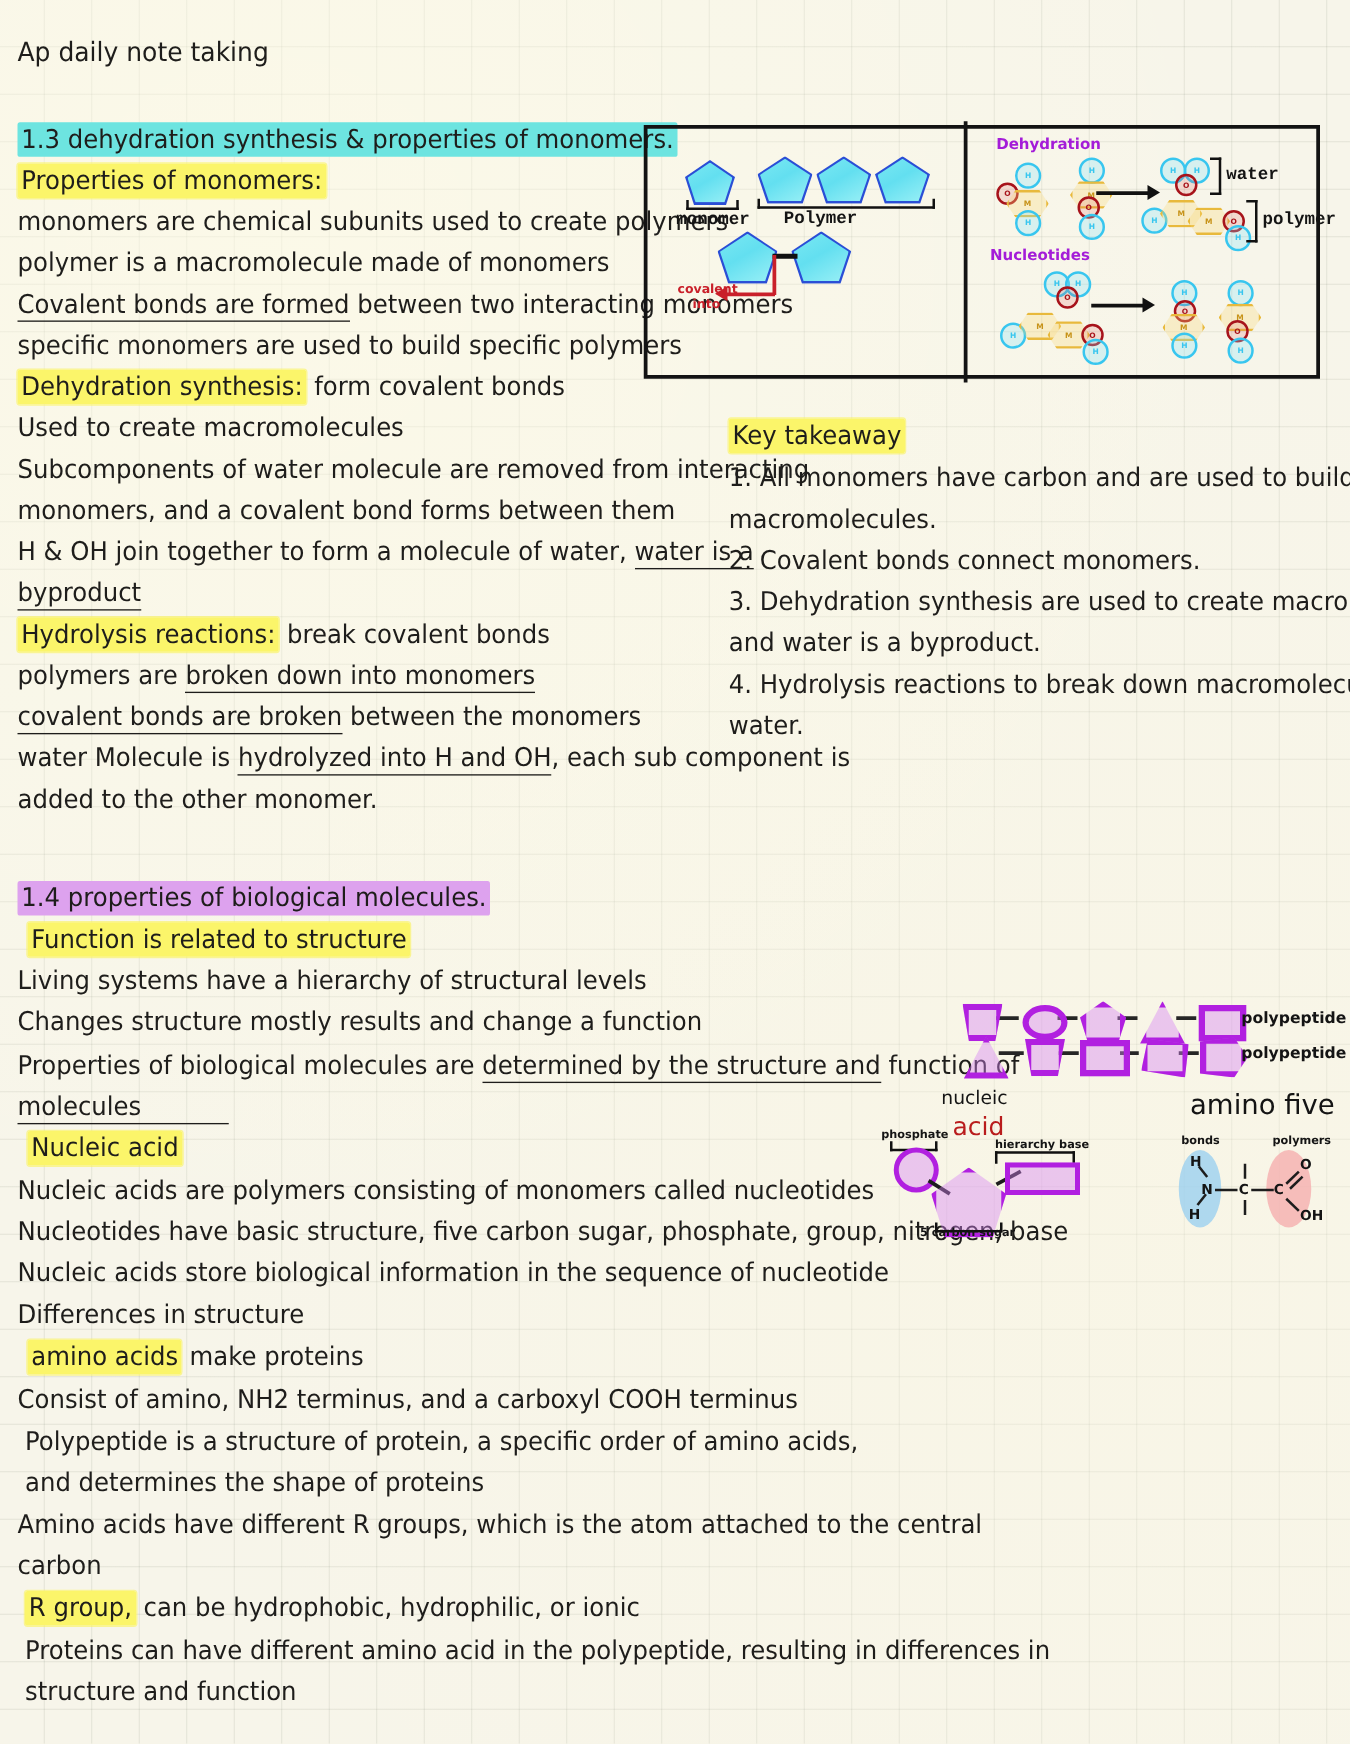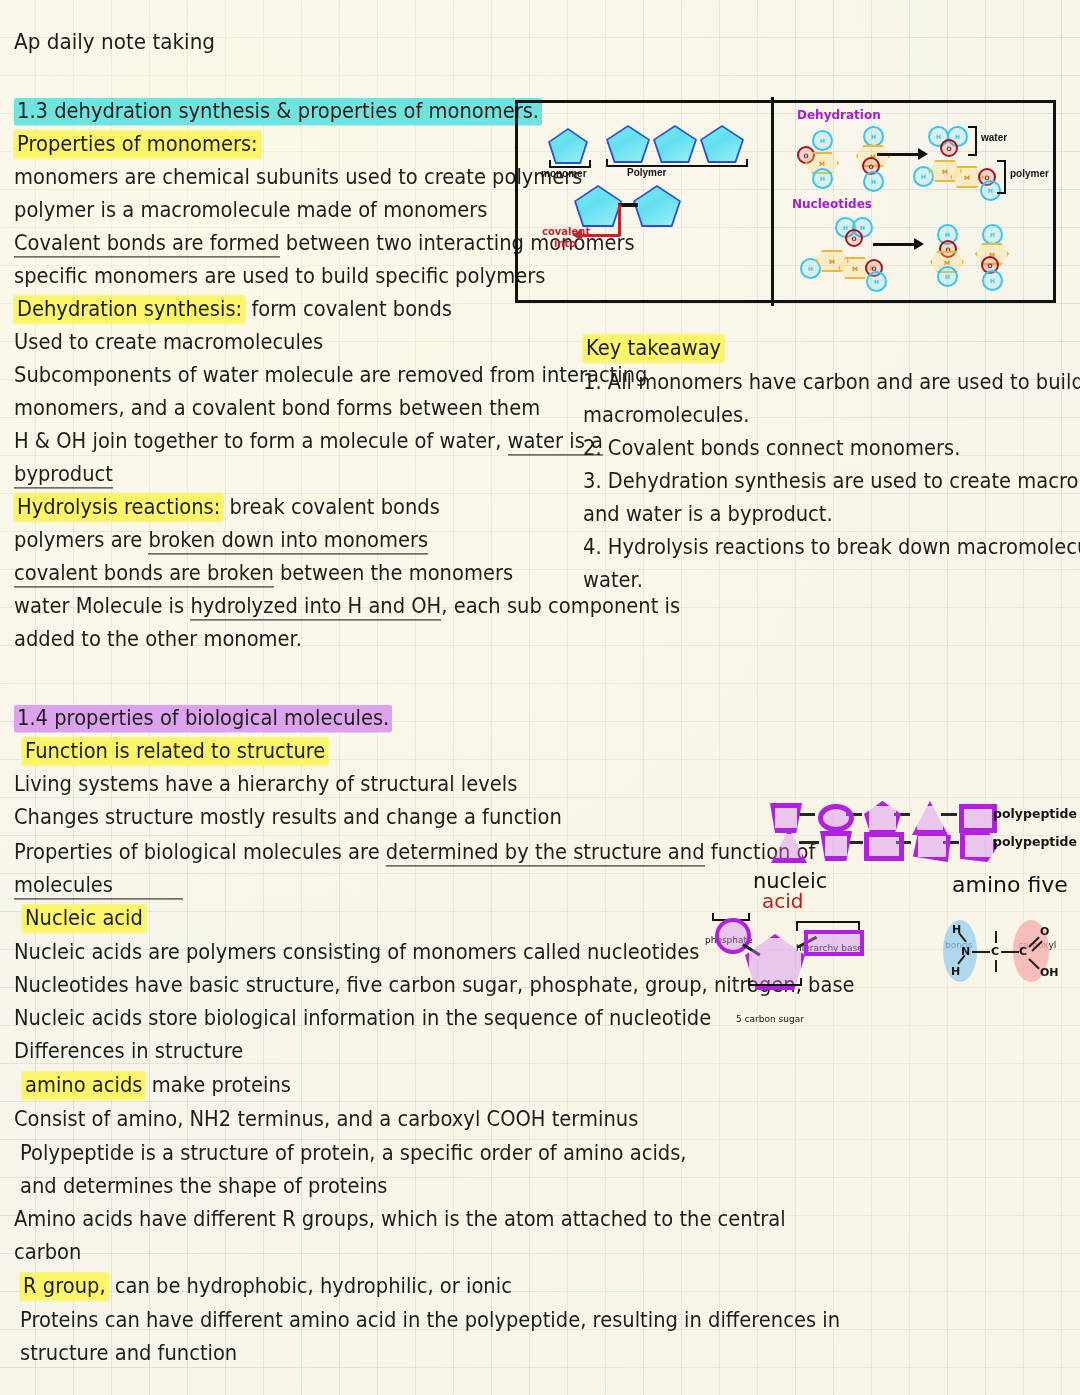--- a/index.html
+++ b/index.html
@@ -59,22 +59,22 @@
     position:absolute;
     background:linear-gradient(150deg,#7ae8f2 0%,#63dff0 45%,#9af0f6 100%);
     clip-path:polygon(50% 0%,100% 38%,82% 100%,18% 100%,0% 38%);
   }
   .pent-b{
     position:absolute;
     background:#2a4ed6;
     clip-path:polygon(50% 0%,100% 38%,82% 100%,18% 100%,0% 38%);
   }
   .lbl{
-    position:absolute;font-size:10px;color:#141414;white-space:nowrap;
-    font-family:Liberation Sans, sans-serif;font-weight:700;
+    position:absolute;font-size:14px;color:#141414;white-space:nowrap;
+    font-family:Liberation Mono, monospace;font-weight:700;
   }
   .bracket-b{
     position:absolute;border:2.4px solid #111;border-top:none;height:6px;
   }
   .bracket-r{
     position:absolute;border:2.4px solid #111;border-left:none;width:7px;
   }
   .hbond{position:absolute;background:#111;height:4px;}
   .redtxt{position:absolute;color:#c9202a;font-size:10px;font-weight:700;line-height:12px;white-space:nowrap;}
   .redline{position:absolute;background:#c9202a;}
@@ -98,21 +98,21 @@
   .arrowhead{
     position:absolute;width:0;height:0;
     border-top:6px solid transparent;border-bottom:6px solid transparent;
     border-left:10px solid #111;
   }
   .magenta{position:absolute;color:#a41cd8;font-weight:700;font-size:12px;font-family:"DejaVu Sans",sans-serif;white-space:nowrap;}
   
   .psh{position:absolute;border:5px solid #b120e0;background:rgba(214,130,245,0.42);}
   .pline{position:absolute;height:3px;background:#262626;}
   .plbl{position:absolute;font-size:12.5px;font-weight:700;color:#141414;white-space:nowrap;}
-  .nlbl{position:absolute;font-size:9px;font-weight:400;color:#141414;white-space:nowrap;margin-top:32px;}
+  .nlbl{position:absolute;font-size:9px;font-weight:700;color:#141414;white-space:nowrap;}
   .tinyline{position:absolute;background:#1d1d1d;}
   .blob{position:absolute;border-radius:50%;}
   .chem{position:absolute;font-size:11px;font-weight:700;color:#141414;font-family:"DejaVu Sans",sans-serif;}
 </style>
 </head>
 <body>
 
 <div id="page"></div>
 <div id="grain"></div>
 
@@ -298,37 +298,37 @@
 <div class="pline" style="left:847px;top:841px;width:16px;"></div>
 <div class="pline" style="left:896px;top:841px;width:15px;"></div>
 <div class="pline" style="left:943px;top:841px;width:16px;"></div>
 <div class="psh" style="left:771px;top:829px;width:26px;height:24px;clip-path:polygon(50% 0%,100% 100%,0% 100%);"></div>
 <div class="psh" style="left:820px;top:831px;width:22px;height:20px;clip-path:polygon(0% 0%,100% 0%,82% 100%,16% 100%);"></div>
 <div class="psh" style="left:864px;top:832px;width:30px;height:19px;"></div>
 <div class="psh" style="left:913px;top:831px;width:28px;height:21px;clip-path:polygon(14% 0%,100% 14%,92% 100%,0% 82%);"></div>
 <div class="psh" style="left:960px;top:830px;width:28px;height:22px;clip-path:polygon(0% 10%,72% 0%,100% 50%,72% 100%,0% 90%);"></div>
 <div class="plbl" style="left:993px;top:834px;">polypeptide 2</div>
 
-<div style="position:absolute;left:753px;top:869px;font-size:21px;color:#141414;font-family:'DejaVu Sans',sans-serif;">nucleic</div>
+<div style="position:absolute;left:753px;top:869px;font-size:15px;color:#141414;font-family:'DejaVu Sans',sans-serif;">nucleic</div>
 <div style="position:absolute;left:762px;top:889px;font-size:20px;color:#b91c1c;font-family:'DejaVu Sans',sans-serif;">acid</div>
 <div class="nlbl" style="left:705px;top:903px;">phosphate</div>
 <div class="bracket-b" style="left:712px;top:913px;width:34px;border-width:2px;"></div>
 <div class="psh" style="left:715px;top:918px;width:28px;height:28px;border-radius:50%;border-width:4px;"></div>
 <div class="tinyline" style="left:743px;top:943px;width:20px;height:2.5px;transform:rotate(32deg);transform-origin:left center;"></div>
 <div class="psh" style="left:745px;top:934px;width:52px;height:48px;border-width:4px;clip-path:polygon(50% 0%,100% 38%,82% 100%,18% 100%,0% 38%);"></div>
 <div class="bracket-b" style="left:748px;top:978px;width:50px;border-width:2px;"></div>
 <div class="nlbl" style="left:736px;top:982px;">5 carbon sugar</div>
 <div class="tinyline" style="left:797px;top:946px;width:22px;height:2.5px;transform:rotate(-28deg);transform-origin:left center;"></div>
 <div class="nlbl" style="left:796px;top:911px;">hierarchy base</div>
 <div class="bracket-b" style="left:796px;top:921px;width:60px;border-width:2px;border-bottom:none;border-top:2px solid #111;height:8px;"></div>
 <div class="psh" style="left:804px;top:930px;width:52px;height:18px;border-width:4px;"></div>
 
 <div style="position:absolute;left:952px;top:872px;font-size:22px;color:#141414;font-family:'DejaVu Sans',sans-serif;">amino five</div>
 <div class="nlbl" style="left:945px;top:908px;">bonds</div>
-<div class="nlbl" style="left:1018px;top:908px;">carboxyl</div>
+<div class="nlbl" style="left:1018px;top:908px;">polymers</div>
 <div class="blob" style="left:943px;top:920px;width:34px;height:62px;background:rgba(150,205,240,0.75);"></div>
 <div class="blob" style="left:1013px;top:920px;width:36px;height:62px;background:rgba(245,175,175,0.8);"></div>
 
 <div class="chem" style="left:952px;top:923px;">H</div>
 <div class="chem" style="left:961px;top:945px;">N</div>
 <div class="chem" style="left:951px;top:965px;">H</div>
 <div class="chem" style="left:991px;top:945px;">C</div>
 <div class="chem" style="left:1019px;top:945px;">C</div>
 <div class="chem" style="left:1040px;top:925px;">O</div>
 <div class="chem" style="left:1040px;top:966px;">OH</div>

